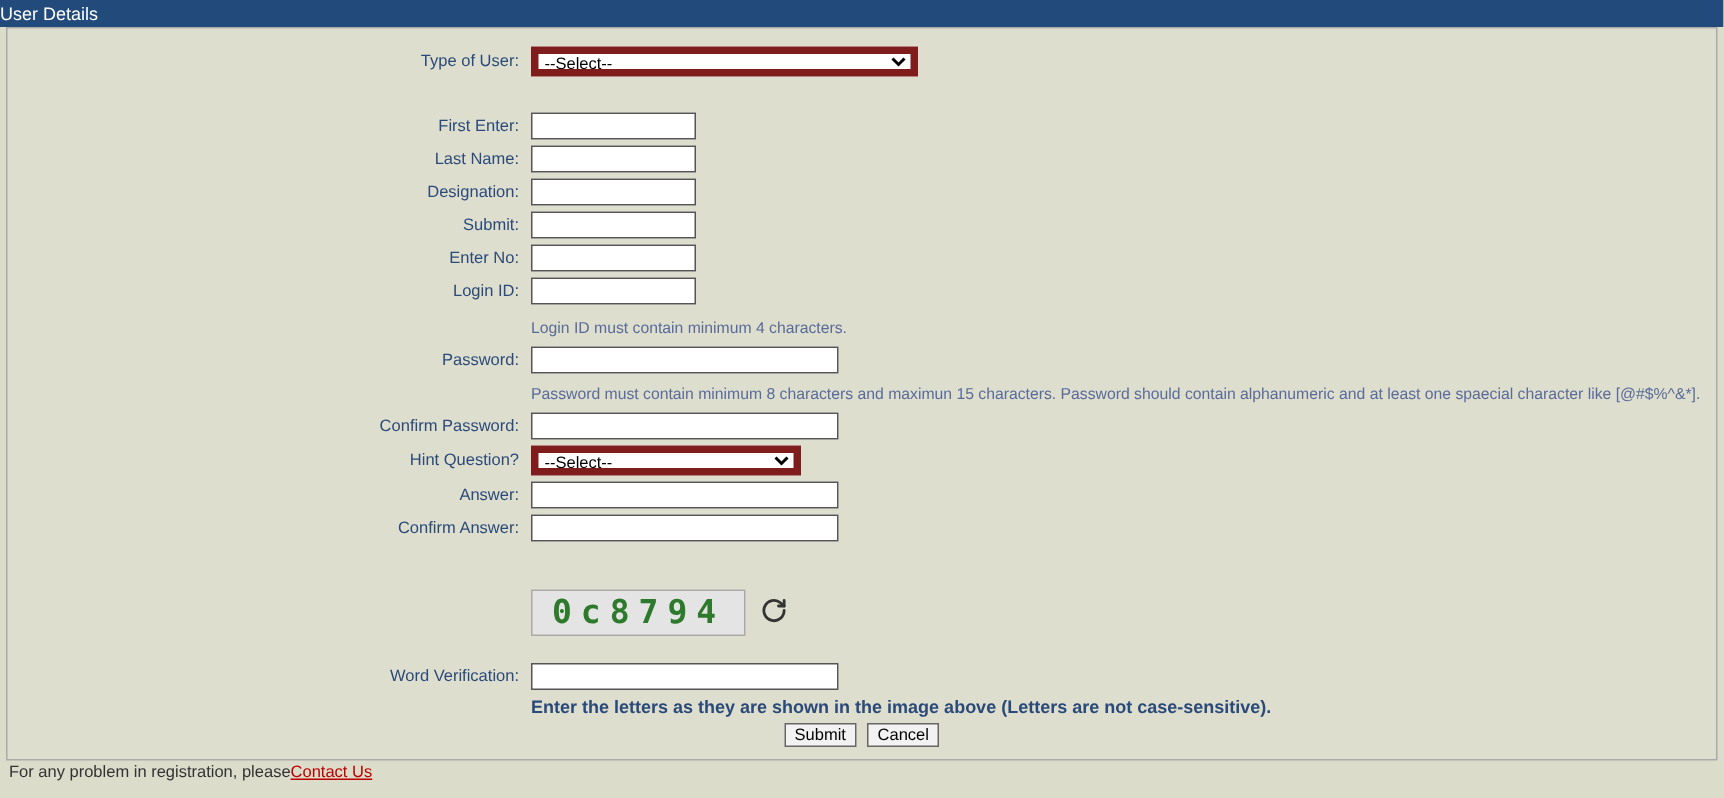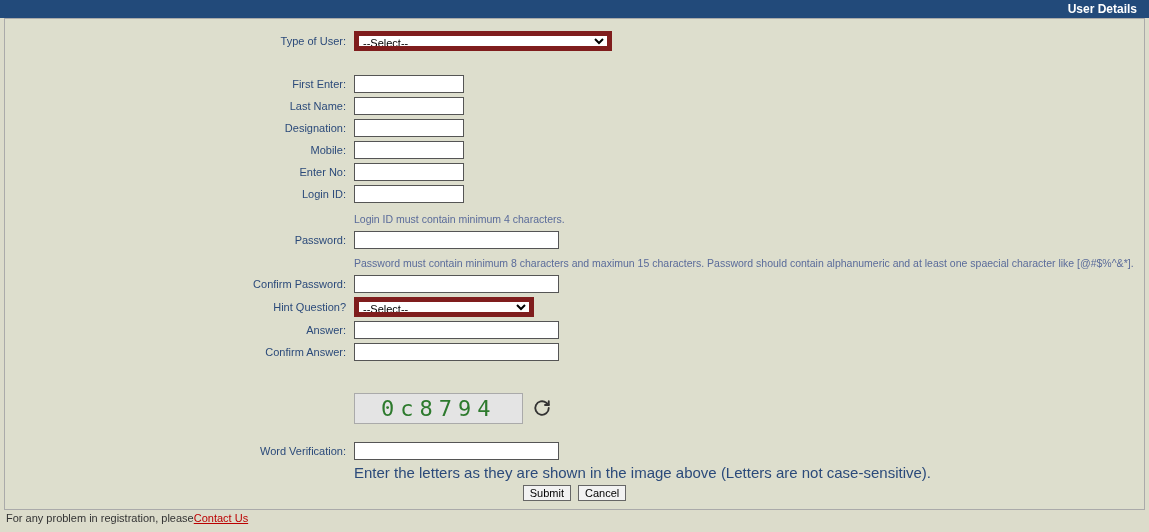--- a/index.html
+++ b/index.html
@@ -9,23 +9,23 @@
     font-size: 11px;
     background: #dcdccb;
     color: #2b4a7a;
     width: 1149px;
     height: 532px;
     overflow: hidden;
   }
   .header {
     background: #224a7a;
     color: #fff;
-    font-weight: bold;
-    text-align: right;
-    padding: 2px 12px;
+    font-weight: normal;
+    text-align: left;
+    padding: 2px 0;
     font-size: 12px;
   }
   .container {
     border: 1px solid #aaa;
     margin: 0 4px 0 4px;
     background: #dddecd;
     padding: 10px 0 6px 0;
   }
   .form-table { width: 100%; border-collapse: collapse; }
   .form-table td { padding: 2px 4px; vertical-align: middle; }
@@ -50,31 +50,31 @@
   .sel-w2  { width: 180px; }
   .hint { color: #5a6b9a; font-size: 10.5px; padding-left: 4px; }
   .captcha-box {
     display: inline-block;
     border: 1px solid #aaa;
     background: #e4e4e4;
     font-family: monospace;
     font-size: 22px;
     letter-spacing: 6px;
     color: #2d7a2d;
-    font-weight: normal;
-    padding: 2px 26px;
+    font-weight: bold;
+    padding: 2px 13px;
     vertical-align: middle;
   }
   .refresh-icon {
     display: inline-block;
     vertical-align: middle;
     margin-left: 6px;
   }
   .refresh-icon svg { width: 18px; height: 18px; }
-  .bold-hint { font-weight: normal; color: #2b4a7a; font-size: 15px; }
+  .bold-hint { font-weight: bold; color: #2b4a7a; font-size: 12px; }
   .btn-row { text-align: center; padding: 6px 0 0 0; }
   .btn {
     font-size: 11px;
     padding: 1px 6px;
     border: 1px solid #666;
     background: #f2f2f2;
     cursor: pointer;
     margin: 0 2px;
   }
   .footer { font-size: 11px; padding: 2px 6px 0 6px; color: #333; }
@@ -112,21 +112,21 @@
     </tr>
     <tr>
       <td class="label-cell">Last Name:</td>
       <td class="field-cell"><input type="text" class="w-short" value="" style=""></td>
     </tr>
     <tr>
       <td class="label-cell">Designation:</td>
       <td class="field-cell"><input type="text" class="w-short" value="" style=""></td>
     </tr>
     <tr>
-      <td class="label-cell">Mobile:</td>
+      <td class="label-cell">Submit:</td>
       <td class="field-cell"><input type="text" class="w-short" value="" style=""></td>
     </tr>
     <tr>
       <td class="label-cell">Enter No:</td>
       <td class="field-cell"><input type="text" class="w-short" value="" style=""></td>
     </tr>
     <tr>
       <td class="label-cell">Login ID:</td>
       <td class="field-cell"><input type="text" class="w-short" value="" style=""></td>
     </tr>

